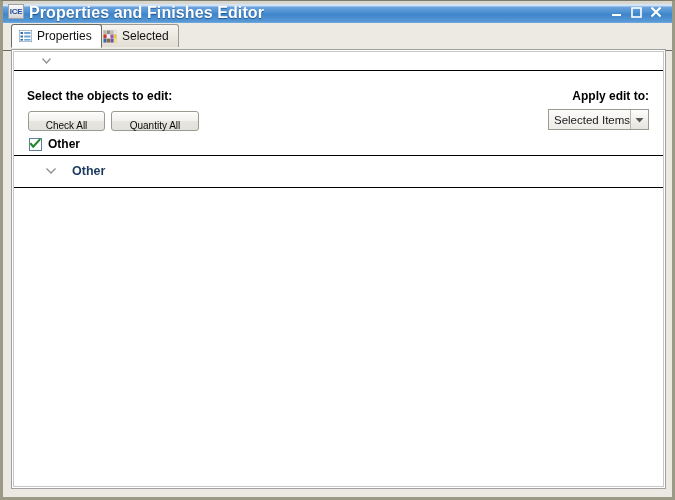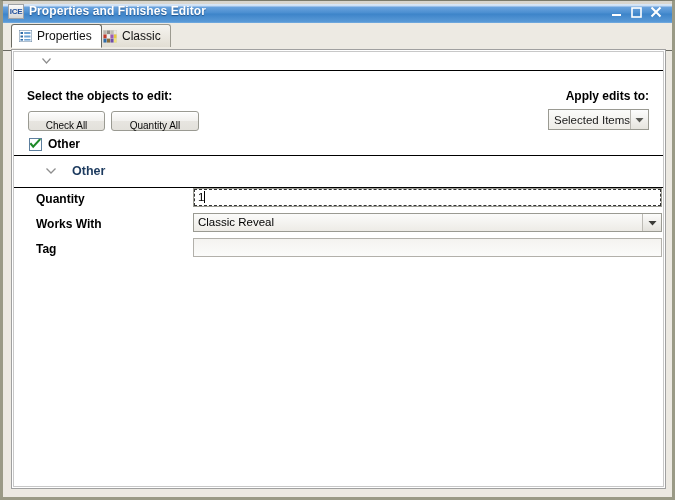--- a/index.html
+++ b/index.html
@@ -54,21 +54,21 @@
     font-weight: bold;
     color: #1f4e9c;
     line-height: 13px;
     text-align: center;
     letter-spacing: -0.3px;
     font-family: "Liberation Sans", sans-serif;
   }
   .title-text {
     position: absolute;
     left: 26px; top: 3px;
-    font-size: 12px;
+    font-size: 16px;
     font-weight: bold;
     color: #ffffff;
     text-shadow: 0 1px 1px rgba(0,40,90,0.55);
     white-space: nowrap;
     letter-spacing: 0.1px;
   }
   .win-btns {
     position: absolute;
     right: 6px; top: 3px;
     display: flex;
@@ -409,21 +409,21 @@
           <rect x="0.5" y="4.5" width="3" height="3.8" fill="#c0392b"></rect>
           <rect x="4" y="4.5" width="3" height="3.8" fill="#efefef"></rect>
           <rect x="7.5" y="4.5" width="3" height="3.8" fill="#9b59b6"></rect>
           <rect x="11" y="4.5" width="2.5" height="3.8" fill="#e8c840"></rect>
           <rect x="0.5" y="8.7" width="3" height="3.8" fill="#2f6ca8"></rect>
           <rect x="4" y="8.7" width="3" height="3.8" fill="#8a6d3b"></rect>
           <rect x="7.5" y="8.7" width="3" height="3.8" fill="#6f4ea8"></rect>
           <rect x="11" y="8.7" width="2.5" height="3.8" fill="#f0e27a"></rect>
         </svg>
       </span>
-      <span class="tab-label">Classic</span>
+      <span class="tab-label">Selected</span>
     </div>
 
   </div>
 
   <div class="panel">
     <div class="panel-inner">
 
       <div class="collapse-band">
         <span class="chev" style="left:28px; top:6px;">
           <svg width="9" height="6" viewBox="0 0 9 6">
@@ -442,63 +442,38 @@
 
         <div class="chk-row" style="left:15px; top:66px;">
           <span class="chkbox">
             <svg width="11" height="10" viewBox="0 0 11 10">
               <path d="M1 5 L3.2 7.6 L9.6 0.8" fill="none" stroke="#1f8a28" stroke-width="2.1" stroke-linecap="square"></path>
             </svg>
           </span>
           <span class="chk-label">Other</span>
         </div>
 
-        <div class="section-heading" style="right:14px; top:18px;">Apply edits to:</div>
+        <div class="section-heading" style="right:14px; top:18px;">Apply edit to:</div>
 
         <div class="combo" style="right:14px; top:38px; width:101px; height:21px;">
           <span class="combo-text">Selected Items</span>
           <span class="combo-arrow">
             <svg width="9" height="6" viewBox="0 0 9 6">
                 <path d="M0.5 1 L8.5 1 L4.5 5.4 Z" fill="#5a5a55"></path>
               </svg>
           </span>
         </div>
       </div>
 
       <div class="group-band">
         <span class="chev" style="left:32px; top:12px;">
           <svg width="10" height="6" viewBox="0 0 10 6">
               <path d="M0.5 0.5 L5 5 L9.5 0.5" fill="none" stroke="#8e8e8e" stroke-width="1.3"></path>
             </svg>
         </span>
         <span class="group-title">Other</span>
       </div>
 
-      <div class="form">
-
-        <div class="row" style="height:25px;">
-          <span class="row-label">Quantity</span>
-          <div class="field text focused"><span>1</span><span class="caret"></span></div>
-        </div>
-
-        <div class="row" style="height:25px;">
-          <span class="row-label">Works With</span>
-          <div class="field combo-field">
-            <span class="combo-text">Classic Reveal</span>
-            <span class="combo-arrow">
-              <svg width="9" height="6" viewBox="0 0 9 6">
-                  <path d="M0.5 1 L8.5 1 L4.5 5.4 Z" fill="#3a3a36"></path>
-                </svg>
-            </span>
-          </div>
-        </div>
-
-        <div class="row" style="height:25px;">
-          <span class="row-label">Tag</span>
-          <div class="field empty"></div>
-        </div>
-
-      </div>
 
     </div>
   </div>
 
 </div>
 
 </body></html>

